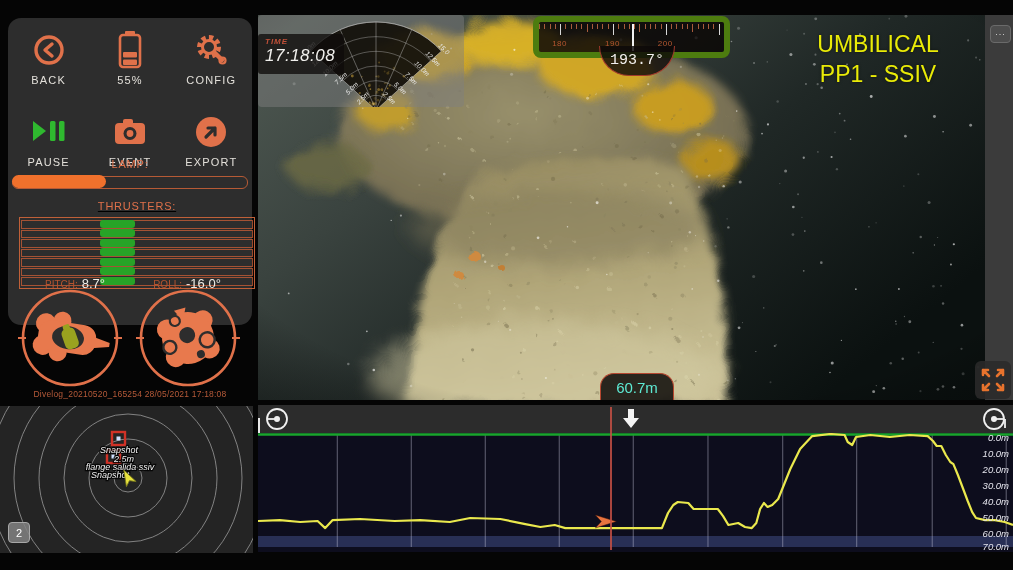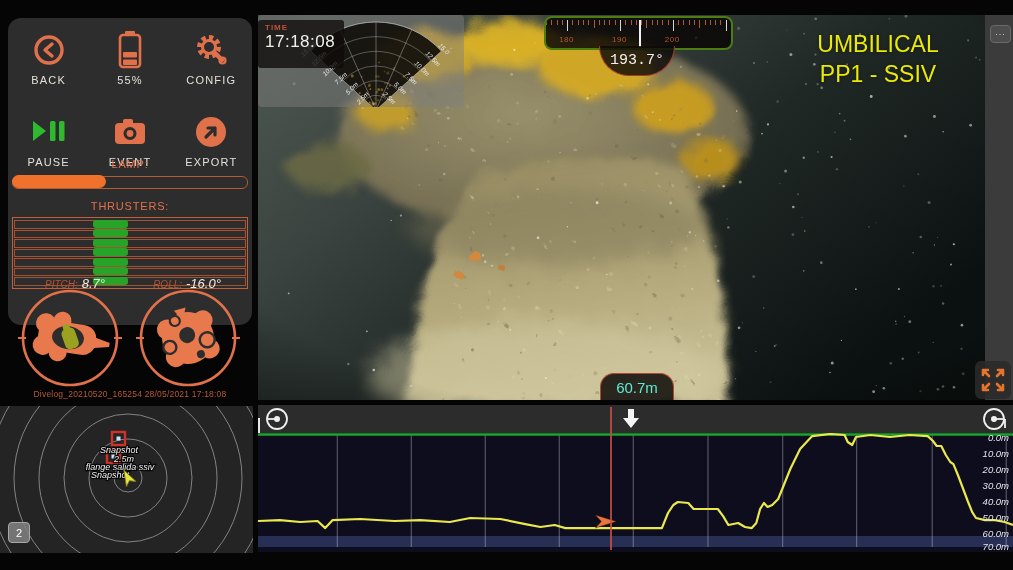--- a/index.html
+++ b/index.html
@@ -11,43 +11,43 @@
   .left-panel{left:8px;top:18px;width:244px;height:307px;background:#2d2d2d;border-radius:13px;}
   .btn-grid{position:absolute;left:0;top:10px;width:244px;display:flex;flex-wrap:wrap;}
   .ctl-btn{width:33.33%;height:82px;display:flex;flex-direction:column;align-items:center;
            justify-content:flex-start;cursor:pointer;}
   .ctl-btn .ico{height:44px;display:flex;align-items:center;justify-content:center;}
   .ctl-btn .lbl{font-size:11px;letter-spacing:1.2px;color:#e3e0da;margin-top:2px;}
   .sec-label{width:100%;text-align:center;font-size:11px;letter-spacing:.8px;color:#e0714a;}
   .lamp-wrap{left:4px;top:140px;width:236px;}
   .lamp-track{position:relative;margin-top:6px;height:11px;border:1px solid #b65a35;border-radius:6px;}
   .lamp-fill{position:absolute;left:-1px;top:-2px;height:13px;background:#f0712c;border-radius:7px;}
-  .thr-wrap{left:4px;top:182px;width:236px;}
+  .thr-wrap{left:11px;top:182px;width:236px;text-decoration:underline;}
   .thr-box{margin-top:5px;border:1px solid #c06038;padding:1px 1px;}
   .thr-row{position:relative;height:6.5px;border:1px solid rgba(205,95,55,.75);margin:1px 0;}
   .thr-bar{position:absolute;top:-1.5px;height:8px;background:#27a327;border-radius:3px;}
-  .dial-row{left:0;top:258px;width:244px;height:112px;font-style:italic;}
+  .dial-row{left:0;top:258px;width:244px;height:112px;}
   .dial-lbl{position:absolute;top:0;width:110px;text-align:center;font-size:10px;color:#b5542f;}
   .dial-lbl b{color:#efece6;font-weight:normal;font-size:13px;margin-left:4px;}
   .divelog{left:0;top:371px;width:244px;text-align:center;font-size:8.5px;color:#b65a39;letter-spacing:.2px;}
 
   
   .minimap{left:0;top:406px;width:253px;height:147px;background:#242424;overflow:hidden;}
   .map-badge{position:absolute;left:8px;top:116px;width:20px;height:19px;background:rgba(130,130,130,.85);
              border:1px solid #a8a8a8;border-radius:4px;color:#fff;font-size:11px;display:flex;
              align-items:center;justify-content:center;cursor:pointer;}
 
   
   .video{left:258px;top:15px;width:727px;height:385px;overflow:hidden;background:#1a211f;}
-  .time-box{left:0;top:5px;background:rgba(14,11,10,.78);border-radius:3px;padding:3px 9px 16px 7px;}
+  .time-box{left:0;top:19px;background:rgba(14,11,10,.78);border-radius:3px;padding:3px 9px 8px 7px;font-style:italic;}
   .time-label{font-size:8px;font-weight:bold;letter-spacing:1px;color:#c05038;}
   .time-value{font-size:17px;color:#f0efec;letter-spacing:.5px;margin-top:0px;}
   .fan-widget{left:0;top:0px;width:206px;height:92px;background:rgba(128,128,128,.48);border-radius:4px;}
-  .compass{left:286px;top:1px;width:185px;height:30px;background:rgba(10,7,6,.85);
-           border:2px solid #4d7c0f;border-radius:8px;overflow:hidden;}
+  .compass{left:275px;top:1px;width:185px;height:30px;background:rgba(10,7,6,.85);
+           border:6px solid #4d7c0f;border-radius:8px;overflow:hidden;}
   .cmp-tick{position:absolute;top:2px;width:1px;}
   .cmp-num{position:absolute;top:17px;font-size:8px;color:#b5562f;letter-spacing:.5px;}
   .cmp-cur{position:absolute;top:2px;width:2px;height:27px;background:#f2f2f2;}
   .hdg-bubble{left:341px;top:31px;width:74px;height:29px;background:rgba(12,9,8,.82);
               border:1.5px solid #a23a2c;border-top:none;border-radius:0 0 34px 34px;
               display:flex;align-items:center;justify-content:center;color:#f2f0ee;font-size:15px;font-family:Liberation Mono, monospace;}
   .overlay-title{left:534px;top:14px;width:172px;text-align:center;color:#e9eb07;font-size:23px;
                  line-height:30px;text-shadow:0 0 3px rgba(0,0,0,.55);}
   .depth-bubble{left:342px;top:358px;width:72px;height:27px;background:rgba(12,9,8,.85);
                 border:1.5px solid #b5462f;border-bottom:none;border-radius:14px 14px 0 0;

